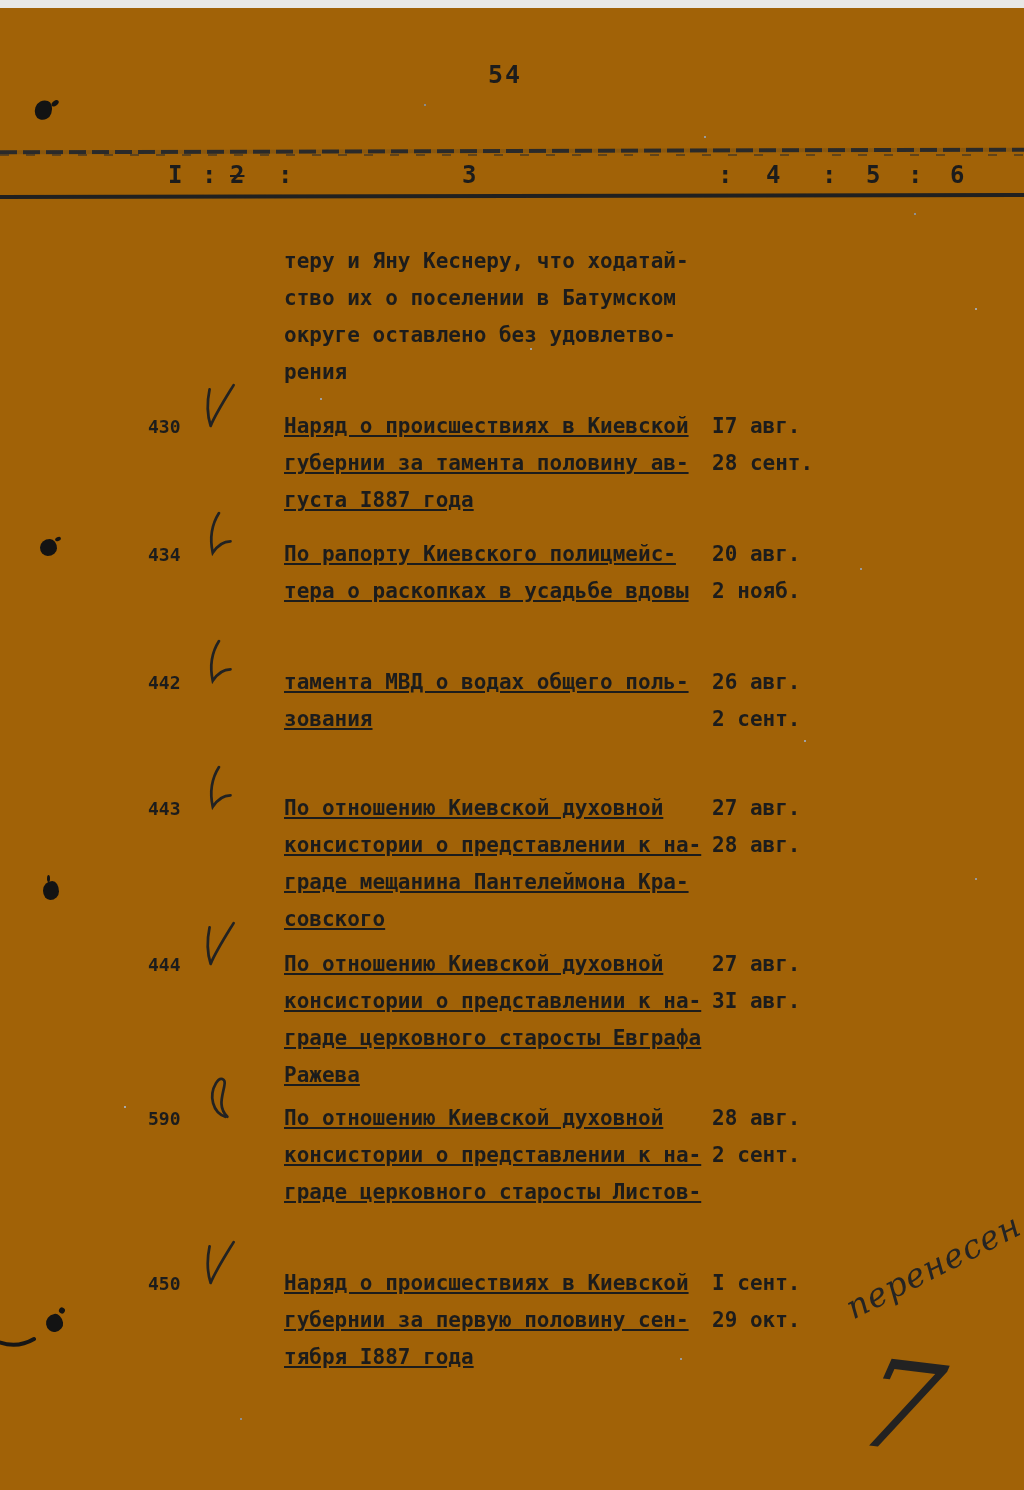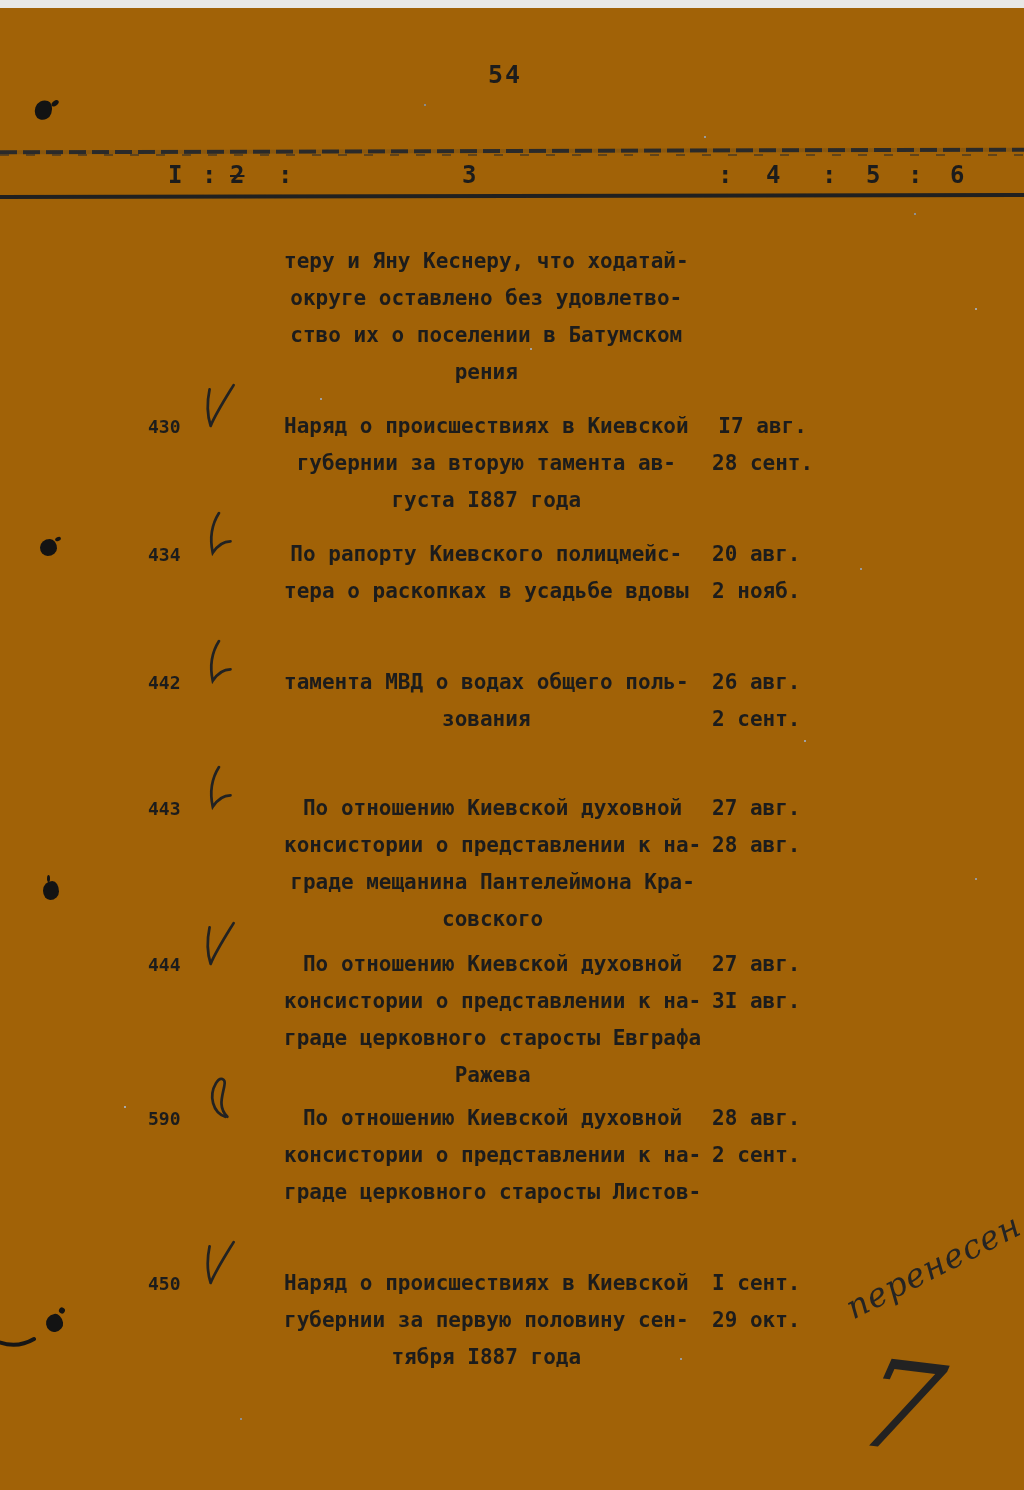--- a/index.html
+++ b/index.html
@@ -29,26 +29,26 @@
     background:#202020;transform:rotate(-0.12deg);
   }
   
   .hdr{position:absolute;top:153px;font-size:24px;font-weight:bold;}
   .h-c1{left:168px;} .h-s1{left:202px;} .h-c2{left:230px;}
   .h-s2{left:278px;} .h-c3{left:462px;} .h-s3{left:718px;}
   .h-c4{left:766px;} .h-s4{left:822px;} .h-c5{left:866px;}
   .h-s5{left:908px;} .h-c6{left:950px;}
   .struck{text-decoration:line-through;text-decoration-thickness:2px;}
   
-  .body-line{height:37px;line-height:37px;font-size:21px;font-weight:bold;white-space:pre;text-align:center;}
+  .body-line{height:37px;line-height:37px;font-size:21px;font-weight:bold;white-space:pre;}
   .continuation{position:absolute;left:284px;top:235px;}
   .entry{position:absolute;left:0;width:1024px;}
   .entry-number{position:absolute;left:148px;top:0;font-size:18px;font-weight:bold;line-height:37px;}
   .entry-check{position:absolute;left:200px;top:-25px;}
-  .entry-text{position:absolute;left:284px;top:0;}
+  .entry-text{position:absolute;left:284px;top:0;text-decoration:underline;}
   .entry-dates{position:absolute;left:712px;top:0;}
   
   .hw-note{
     position:absolute;left:848px;top:1282px;width:260px;
     font-family:"DejaVu Serif", serif;font-style:italic;
     font-size:33px;color:#242424;white-space:nowrap;
     transform:rotate(-27deg);transform-origin:left center;
     letter-spacing:1px;
   }
   .hw-seven{
@@ -103,34 +103,34 @@
   <span class="hdr h-c3">3</span>
   <span class="hdr h-s3">:</span>
   <span class="hdr h-c4">4</span>
   <span class="hdr h-s4">:</span>
   <span class="hdr h-c5">5</span>
   <span class="hdr h-s5">:</span>
   <span class="hdr h-c6">6</span>
 
   <div class="continuation">
     <div class="body-line">теру и Яну Кеснеру, что ходатай-</div>
+    <div class="body-line">ство их о поселении в Батумском</div>
     <div class="body-line">округе оставлено без удовлетво-</div>
-    <div class="body-line">ство их о поселении в Батумском</div>
     <div class="body-line">рения</div>
   </div>
 
   <div id="entries-layer">
       <div class="entry" style="top: 400px;">
         <span class="entry-number">430</span>
         <svg class="entry-check" width="38" height="46" viewBox="0 0 36 44">
           <path d="M9,6 C6.5,18 6.5,30 10,41 M32,2 C24,15 15,29 10,41" fill="none" stroke="#222" stroke-width="2.6" stroke-linecap="round"></path>
         </svg>
         <div class="entry-text">
           <div class="body-line">Наряд о происшествиях в Киевской</div>
-          <div class="body-line">губернии за вторую тамента ав-</div>
+          <div class="body-line">губернии за тамента половину ав-</div>
           <div class="body-line">густа I887 года</div>
         </div>
         <div class="entry-dates">
           <div class="body-line">I7 авг.</div>
           <div class="body-line">28 сент.</div>
         </div>
       </div>
       <div class="entry" style="top: 528px;">
         <span class="entry-number">434</span>
         <svg class="entry-check" width="38" height="46" viewBox="0 0 36 44">

